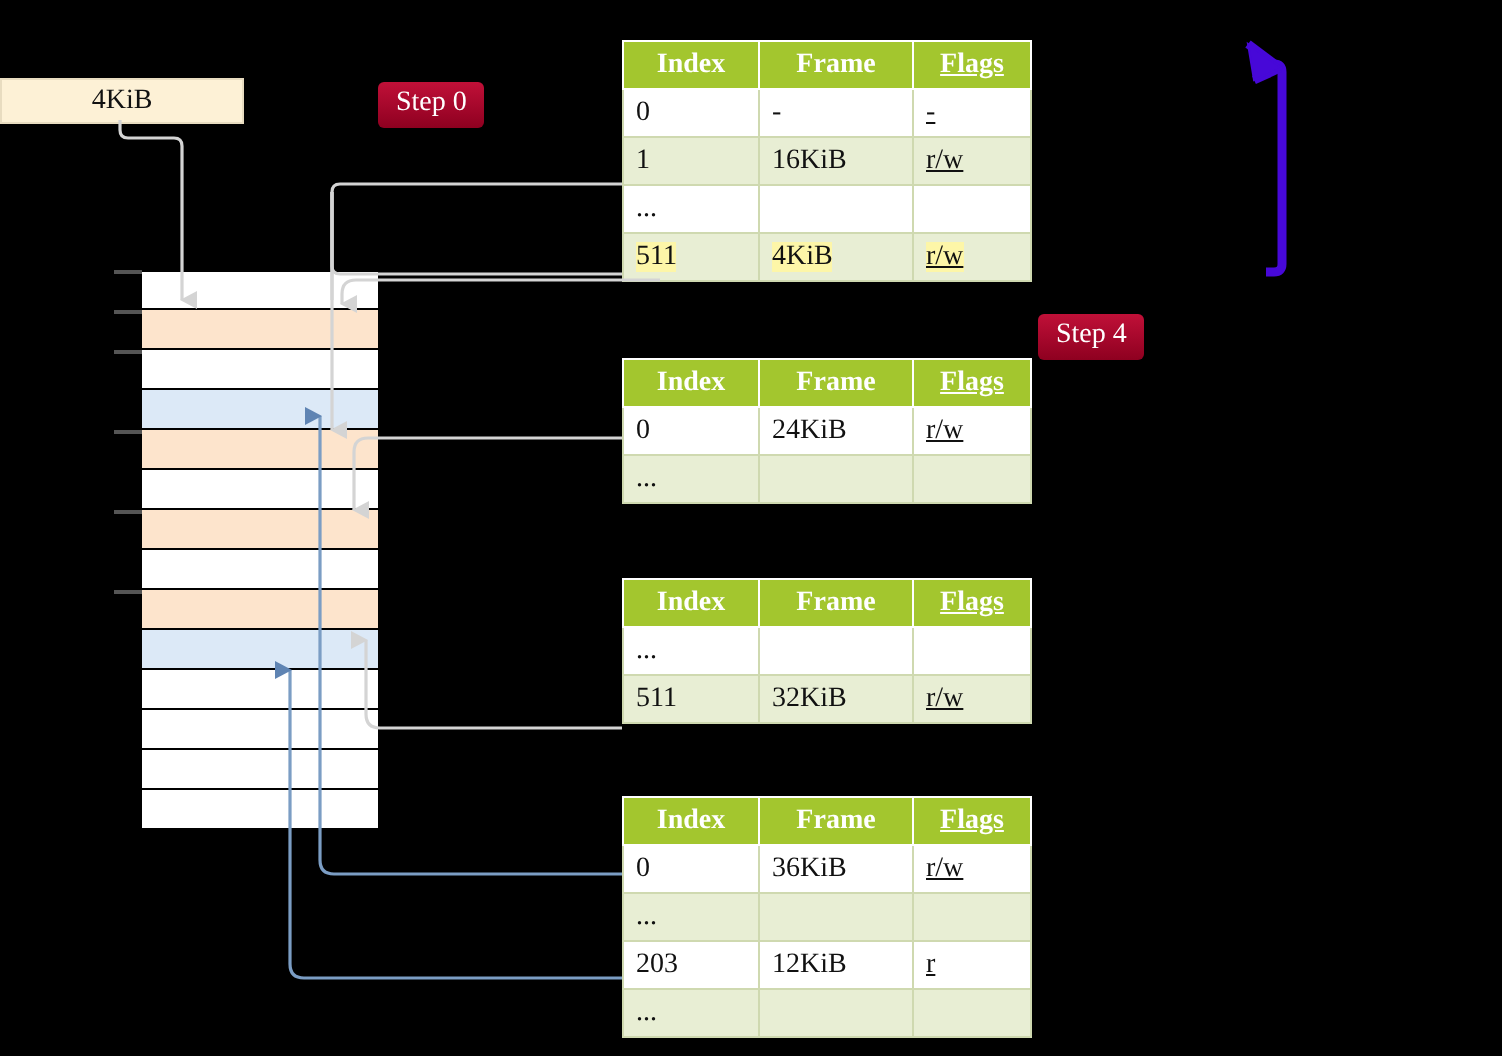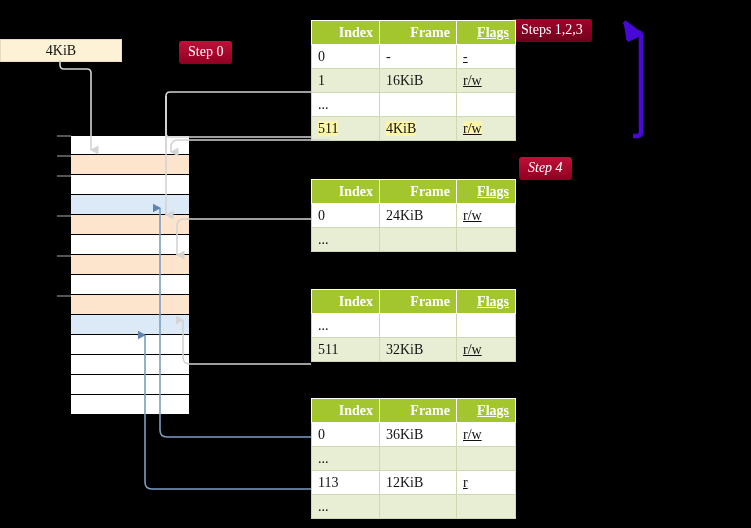--- a/index.html
+++ b/index.html
@@ -4,24 +4,24 @@
 <style>
   html,body{margin:0;padding:0;background:#000;}
   body{width:751px;height:528px;position:relative;overflow:hidden;
        font-family:"Liberation Serif", serif;}
 
   .canvas{position:absolute;left:0;top:0;width:751px;height:528px;}
 
   
   .badge{position:absolute;color:#fff;font-size:14px;line-height:1;
          padding:4px 9px 5px 9px;border-radius:3px;white-space:nowrap;}
-  .badge-step0{left:179px;top:41px;background:#b2022e;
+  .badge-step0{left:189px;top:41px;background:#b2022e;
         background:linear-gradient(#c01038,#8e0020);}
   .badge-step4{left:519px;top:157px;background:#b2022e;
-        background:linear-gradient(#c01038,#8e0020);font-style:italic;}
+        background:linear-gradient(#c01038,#8e0020);}
   .badge-steps123{left:512px;top:19px;background:#8a0022;
         background:linear-gradient(#a3002a,#6f001c);}
   .badge-steps1234{left:650px;top:19px;background:#5710f0;
         background:linear-gradient(#6a22ff,#4708d8);}
 
   
   .kib-box{position:absolute;left:0px;top:39px;width:120px;height:21px;
       background:#fdf1d6;border:1px solid #e8dcc0;
       color:#111;font-size:14px;text-align:center;line-height:21px;}
 
@@ -33,21 +33,21 @@
   .memcol:before{content:"";position:absolute;left:0;top:0;bottom:0;
           width:1.5px;background:#000;}
   .memcol:after{content:"";position:absolute;right:0;top:0;bottom:0;
           width:1.5px;background:#000;}
   .tick{position:absolute;left:-14px;width:14px;height:2px;background:#555;}
 
   
   .ptable{position:absolute;border-collapse:collapse;
           border:1px solid #cfcfcf;background:#fff;font-size:14px;}
   .ptable th{background:#a4c639;background:#a3c62e;color:#fff;
-             font-weight:bold;text-align:right;padding:3px 6px;
+             font-weight:bold;text-align:center;padding:3px 6px;
              border:1px solid #ffffff;height:17px;}
   .ptable td{padding:3px 6px;border:1px solid #cfd9b0;height:17px;color:#111;}
   .ptable tr.alt td{background:#e8eed4;}
   .t-index{width:55px;}
   .t-frame{width:64px;}
   .t-flags{width:46px;text-decoration:underline;}
 
   .tbl1{left:311px;top:20px;}
   .tbl2{left:311px;top:179px;}
   .tbl3{left:311px;top:289px;}
@@ -63,23 +63,20 @@
 
   <div class="kib-box">
     <span>4KiB</span>
   </div>
 
   <div class="badge badge-step0">
     <span>Step 0</span>
   </div>
   <div class="badge badge-step4">
     <span>Step 4</span>
-  </div>
-  <div class="badge badge-steps123">
-    <span>Steps 1,2,3</span>
   </div>
 
   <div class="memcol" id="memcol">
       <div class="memrow first" style="top: 0px; background: rgb(255, 255, 255);"></div>
       <div class="memrow" style="top: 20px; background: rgb(253, 228, 204);"></div>
       <div class="memrow" style="top: 40px; background: rgb(255, 255, 255);"></div>
       <div class="memrow" style="top: 60px; background: rgb(220, 233, 247);"></div>
       <div class="memrow" style="top: 80px; background: rgb(253, 228, 204);"></div>
       <div class="memrow" style="top: 100px; background: rgb(255, 255, 255);"></div>
       <div class="memrow" style="top: 120px; background: rgb(253, 228, 204);"></div>
@@ -184,21 +181,21 @@
           <td class="t-index">0</td>
           <td class="t-frame">36KiB</td>
           <td class="t-flags">r/w</td>
         </tr>
         <tr class="alt">
           <td class="t-index">...</td>
           <td class="t-frame"></td>
           <td class="t-flags"></td>
         </tr>
         <tr>
-          <td class="t-index">113</td>
+          <td class="t-index">203</td>
           <td class="t-frame">12KiB</td>
           <td class="t-flags">r</td>
         </tr>
         <tr class="alt">
           <td class="t-index">...</td>
           <td class="t-frame"></td>
           <td class="t-flags"></td>
         </tr>
       </tbody>
     </table>

